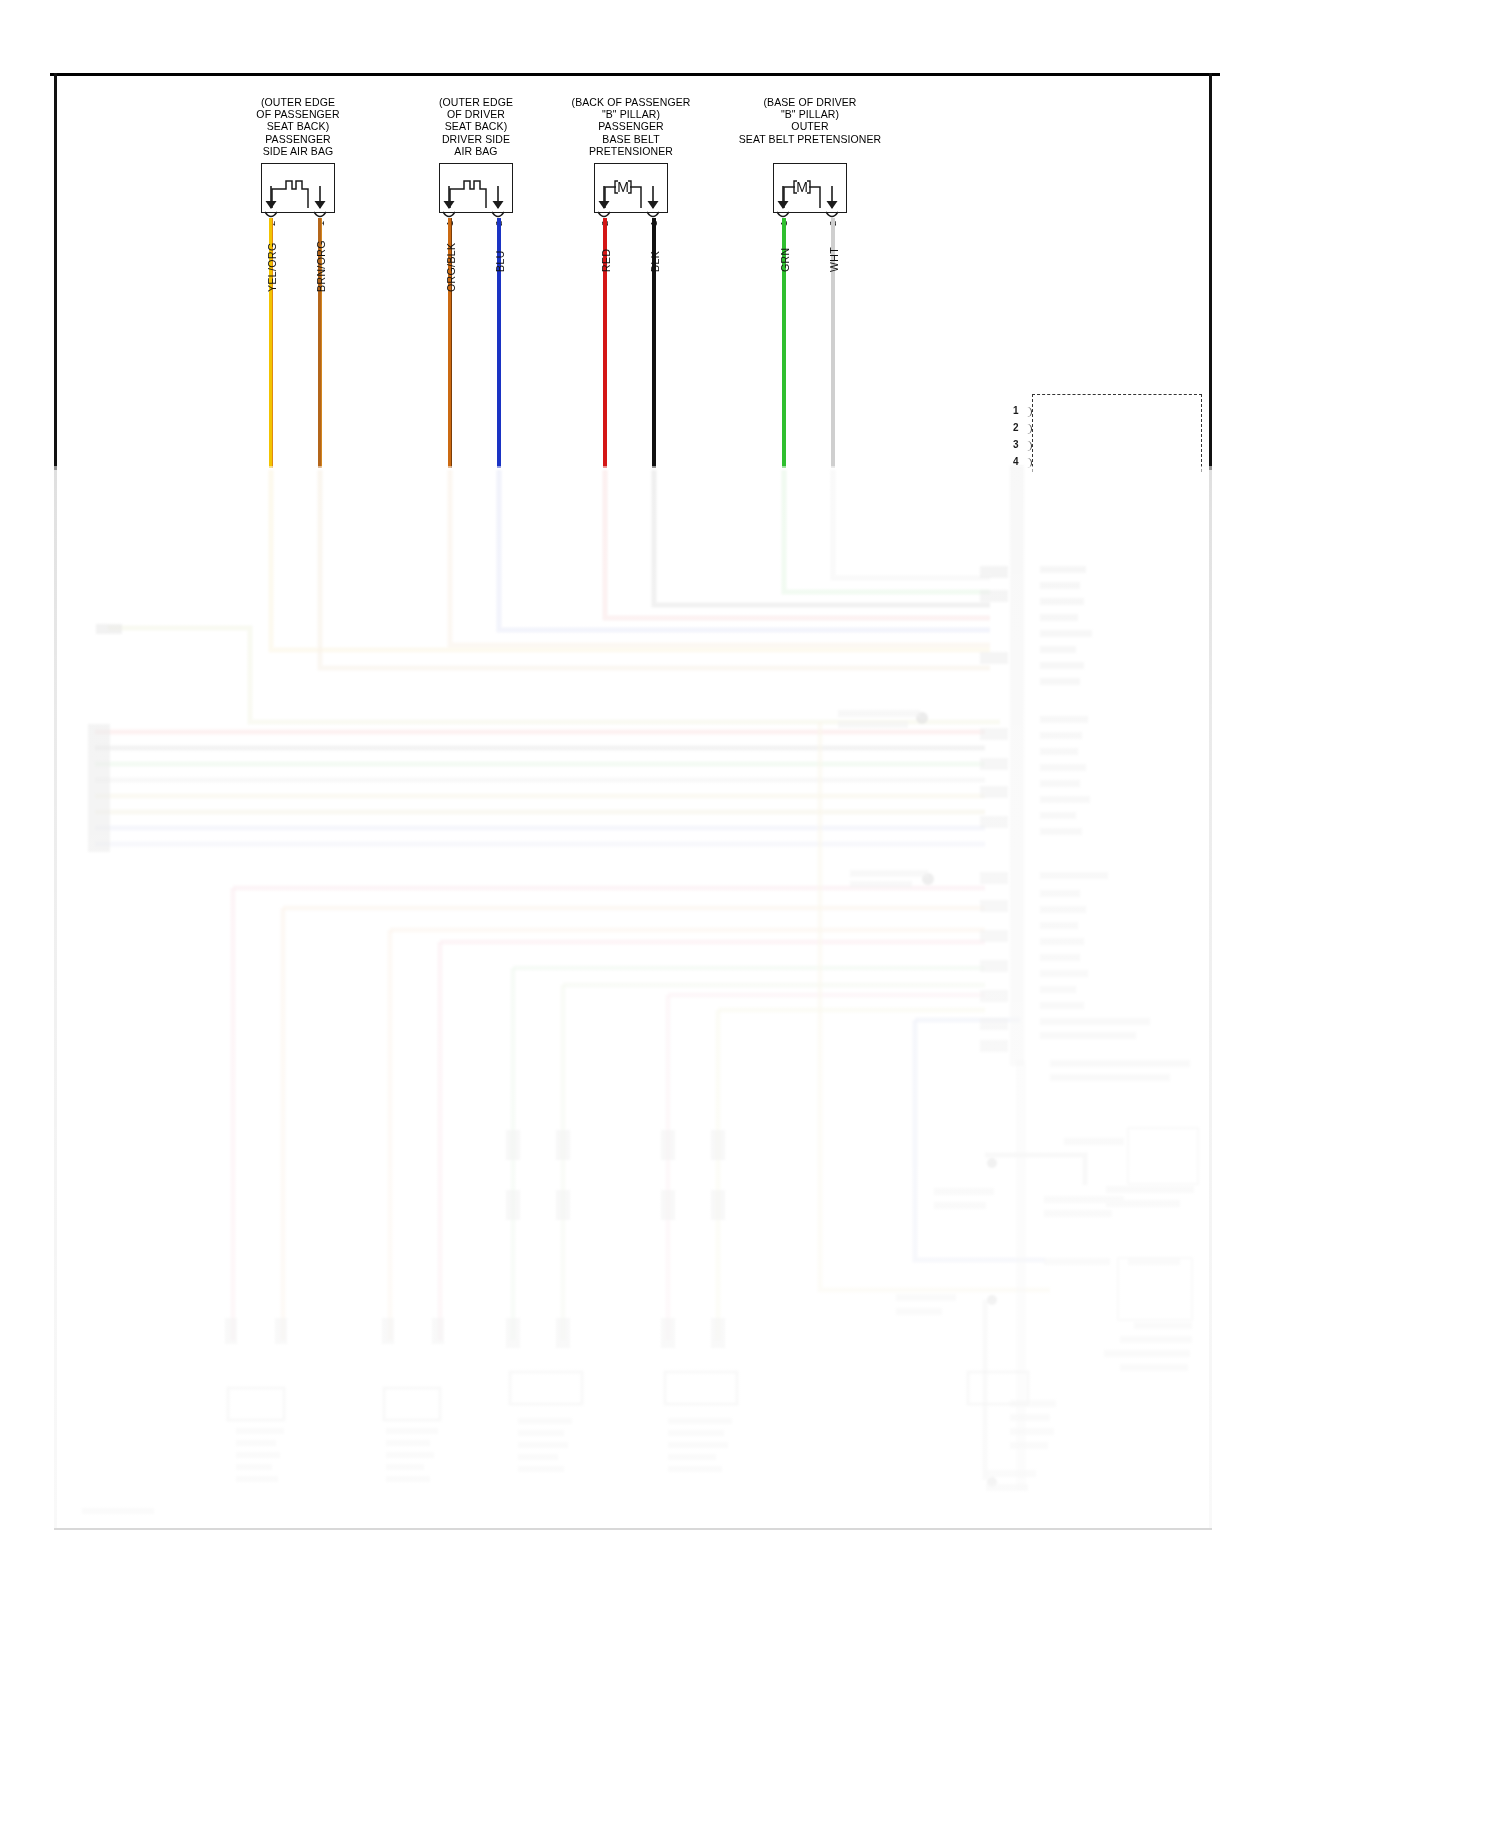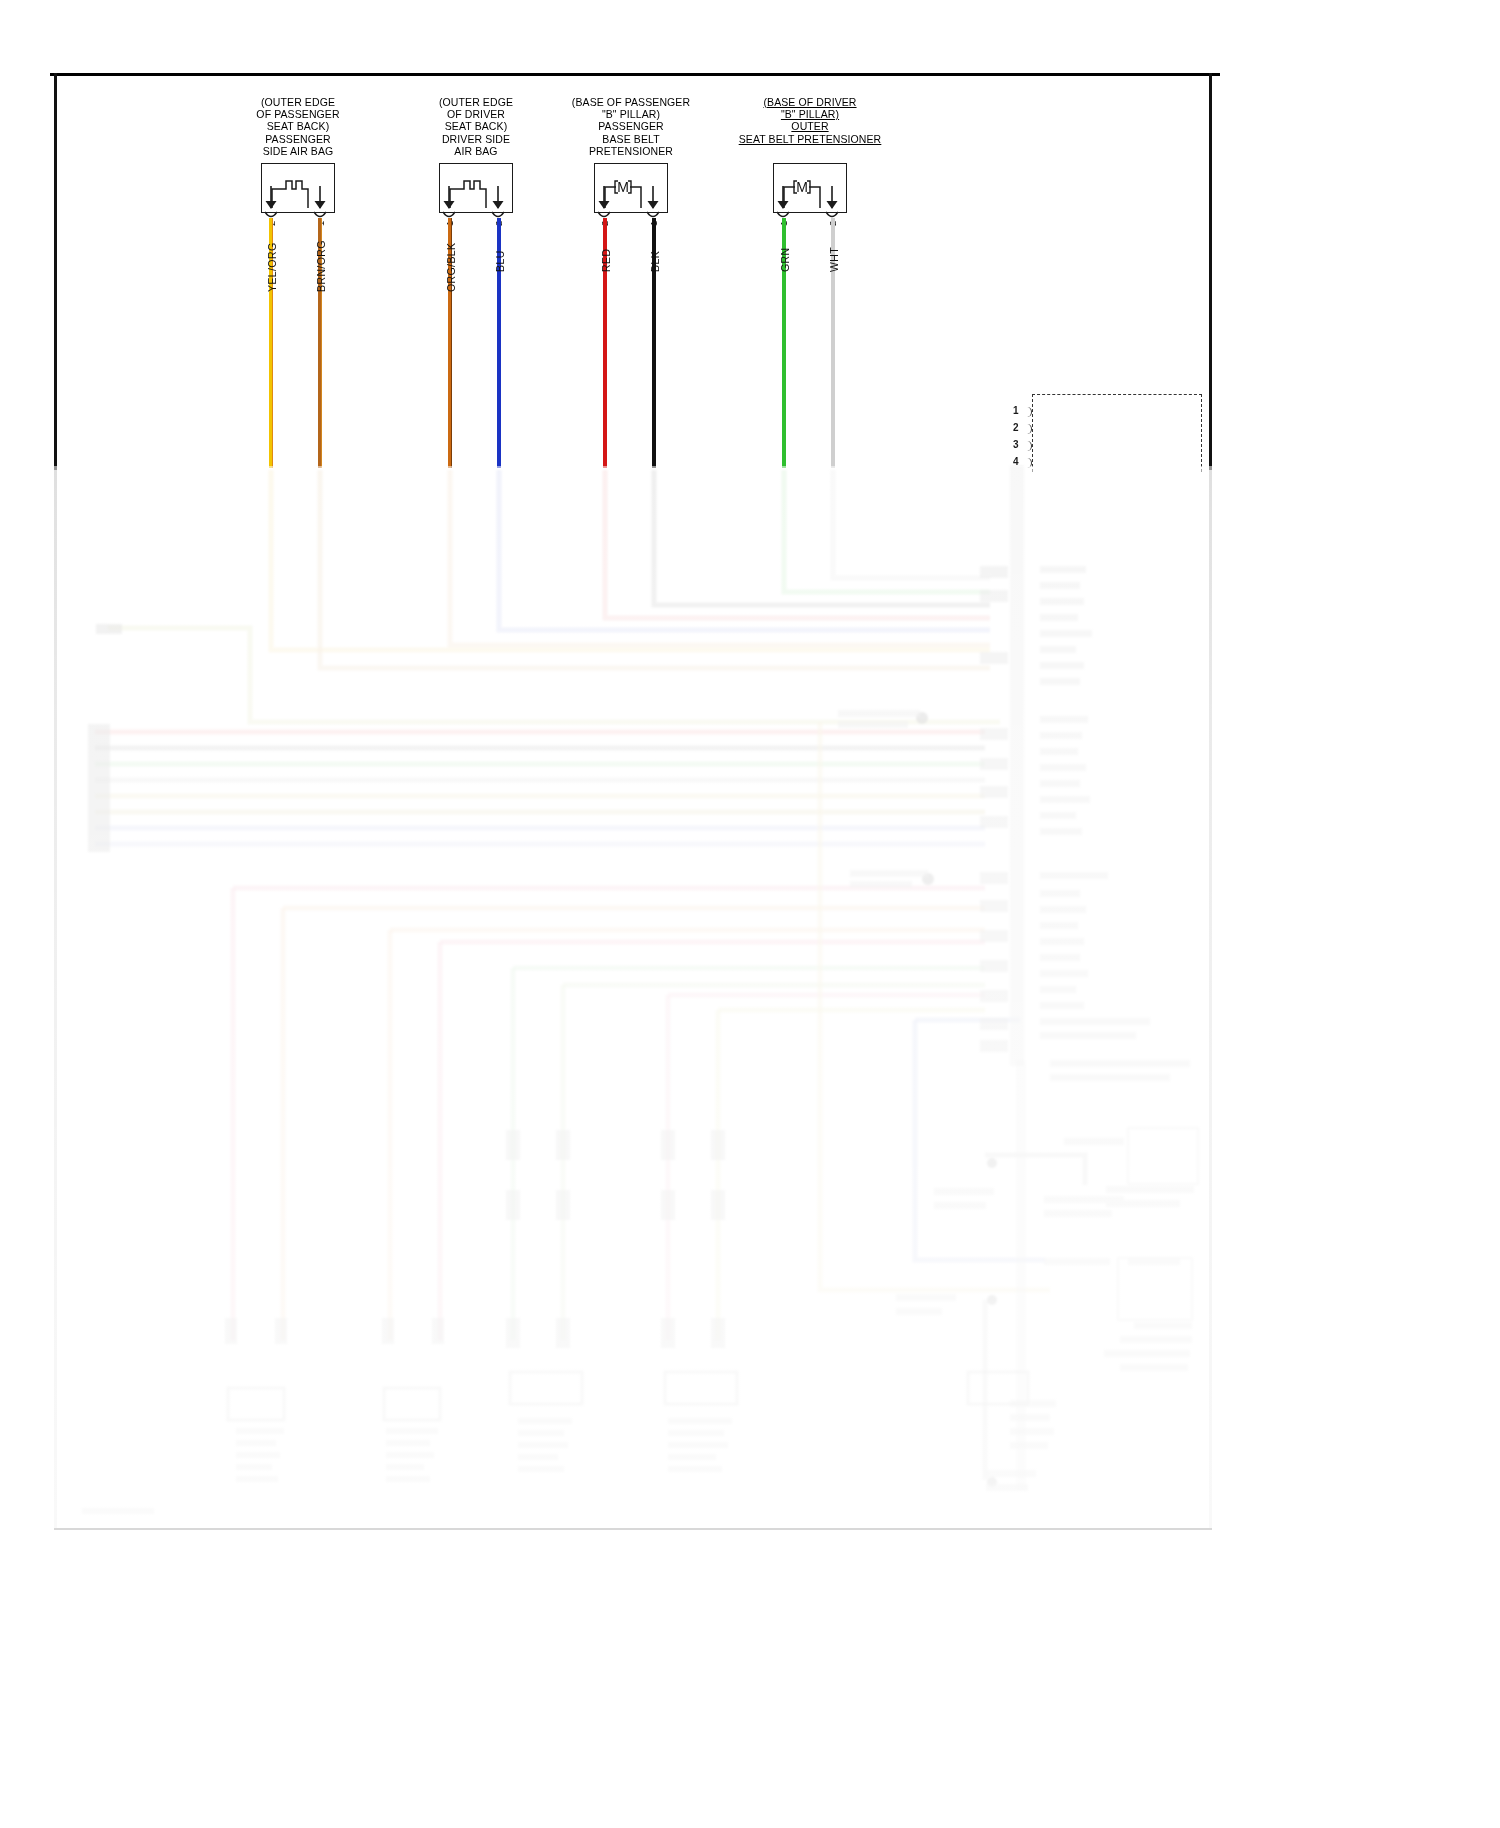--- a/index.html
+++ b/index.html
@@ -125,21 +125,21 @@
     <path d="M4 26 q6 9 12 0" stroke="#1b1b1b" stroke-width="1.4" fill="none"></path>
     <path d="M59 0 L59 22" stroke="#1b1b1b" stroke-width="1.6" fill="none"></path>
     <path d="M53.5 15 L59 23 L64.5 15 Z" fill="#1b1b1b"></path>
     <path d="M53 26 q6 9 12 0" stroke="#1b1b1b" stroke-width="1.4" fill="none"></path>
   </svg>
   <div class="pin-num" style="left:444px;top:226px;">1</div>
   <div class="pin-num" style="left:493px;top:226px;">2</div>
 
   <div class="component" style="left:631px;top:96px;width:0;height:0;">
     <div class="comp-caption" style="top:0;">
-      <div>(BASE OF PASSENGER</div>
+      <div>(BACK OF PASSENGER</div>
       <div>"B" PILLAR)</div>
       <div>PASSENGER</div>
       <div>BASE BELT</div>
       <div>PRETENSIONER</div>
     </div>
     <div class="comp-box" style="top:67px;">
       <svg width="71" height="47" viewBox="0 0 71 47">
         <path d="M10 44 L10 23 L21 23" fill="none" stroke="#1b1b1b" stroke-width="1.5"></path>
         <path d="M46 44 L46 23 L35 23" fill="none" stroke="#1b1b1b" stroke-width="1.5"></path>
         <path d="M23 17 L20 17 L20 29 L23 29" fill="none" stroke="#1b1b1b" stroke-width="1.4"></path>
@@ -153,21 +153,21 @@
     <path d="M4.5 15 L10 23 L15.5 15 Z" fill="#1b1b1b"></path>
     <path d="M4 26 q6 9 12 0" stroke="#1b1b1b" stroke-width="1.4" fill="none"></path>
     <path d="M59 0 L59 22" stroke="#1b1b1b" stroke-width="1.6" fill="none"></path>
     <path d="M53.5 15 L59 23 L64.5 15 Z" fill="#1b1b1b"></path>
     <path d="M53 26 q6 9 12 0" stroke="#1b1b1b" stroke-width="1.4" fill="none"></path>
   </svg>
   <div class="pin-num" style="left:599px;top:226px;">2</div>
   <div class="pin-num" style="left:648px;top:226px;">1</div>
 
   <div class="component" style="left:810px;top:96px;width:0;height:0;">
-    <div class="comp-caption" style="top:0;text-decoration:underline;">
+    <div class="comp-caption" style="top:0;">
       <div>(BASE OF DRIVER</div>
       <div>"B" PILLAR)</div>
       <div>OUTER</div>
       <div>SEAT BELT PRETENSIONER</div>
     </div>
     <div class="comp-box" style="top:67px;">
       <svg width="71" height="47" viewBox="0 0 71 47">
         <path d="M10 44 L10 23 L21 23" fill="none" stroke="#1b1b1b" stroke-width="1.5"></path>
         <path d="M46 44 L46 23 L35 23" fill="none" stroke="#1b1b1b" stroke-width="1.5"></path>
         <path d="M23 17 L20 17 L20 29 L23 29" fill="none" stroke="#1b1b1b" stroke-width="1.4"></path>

